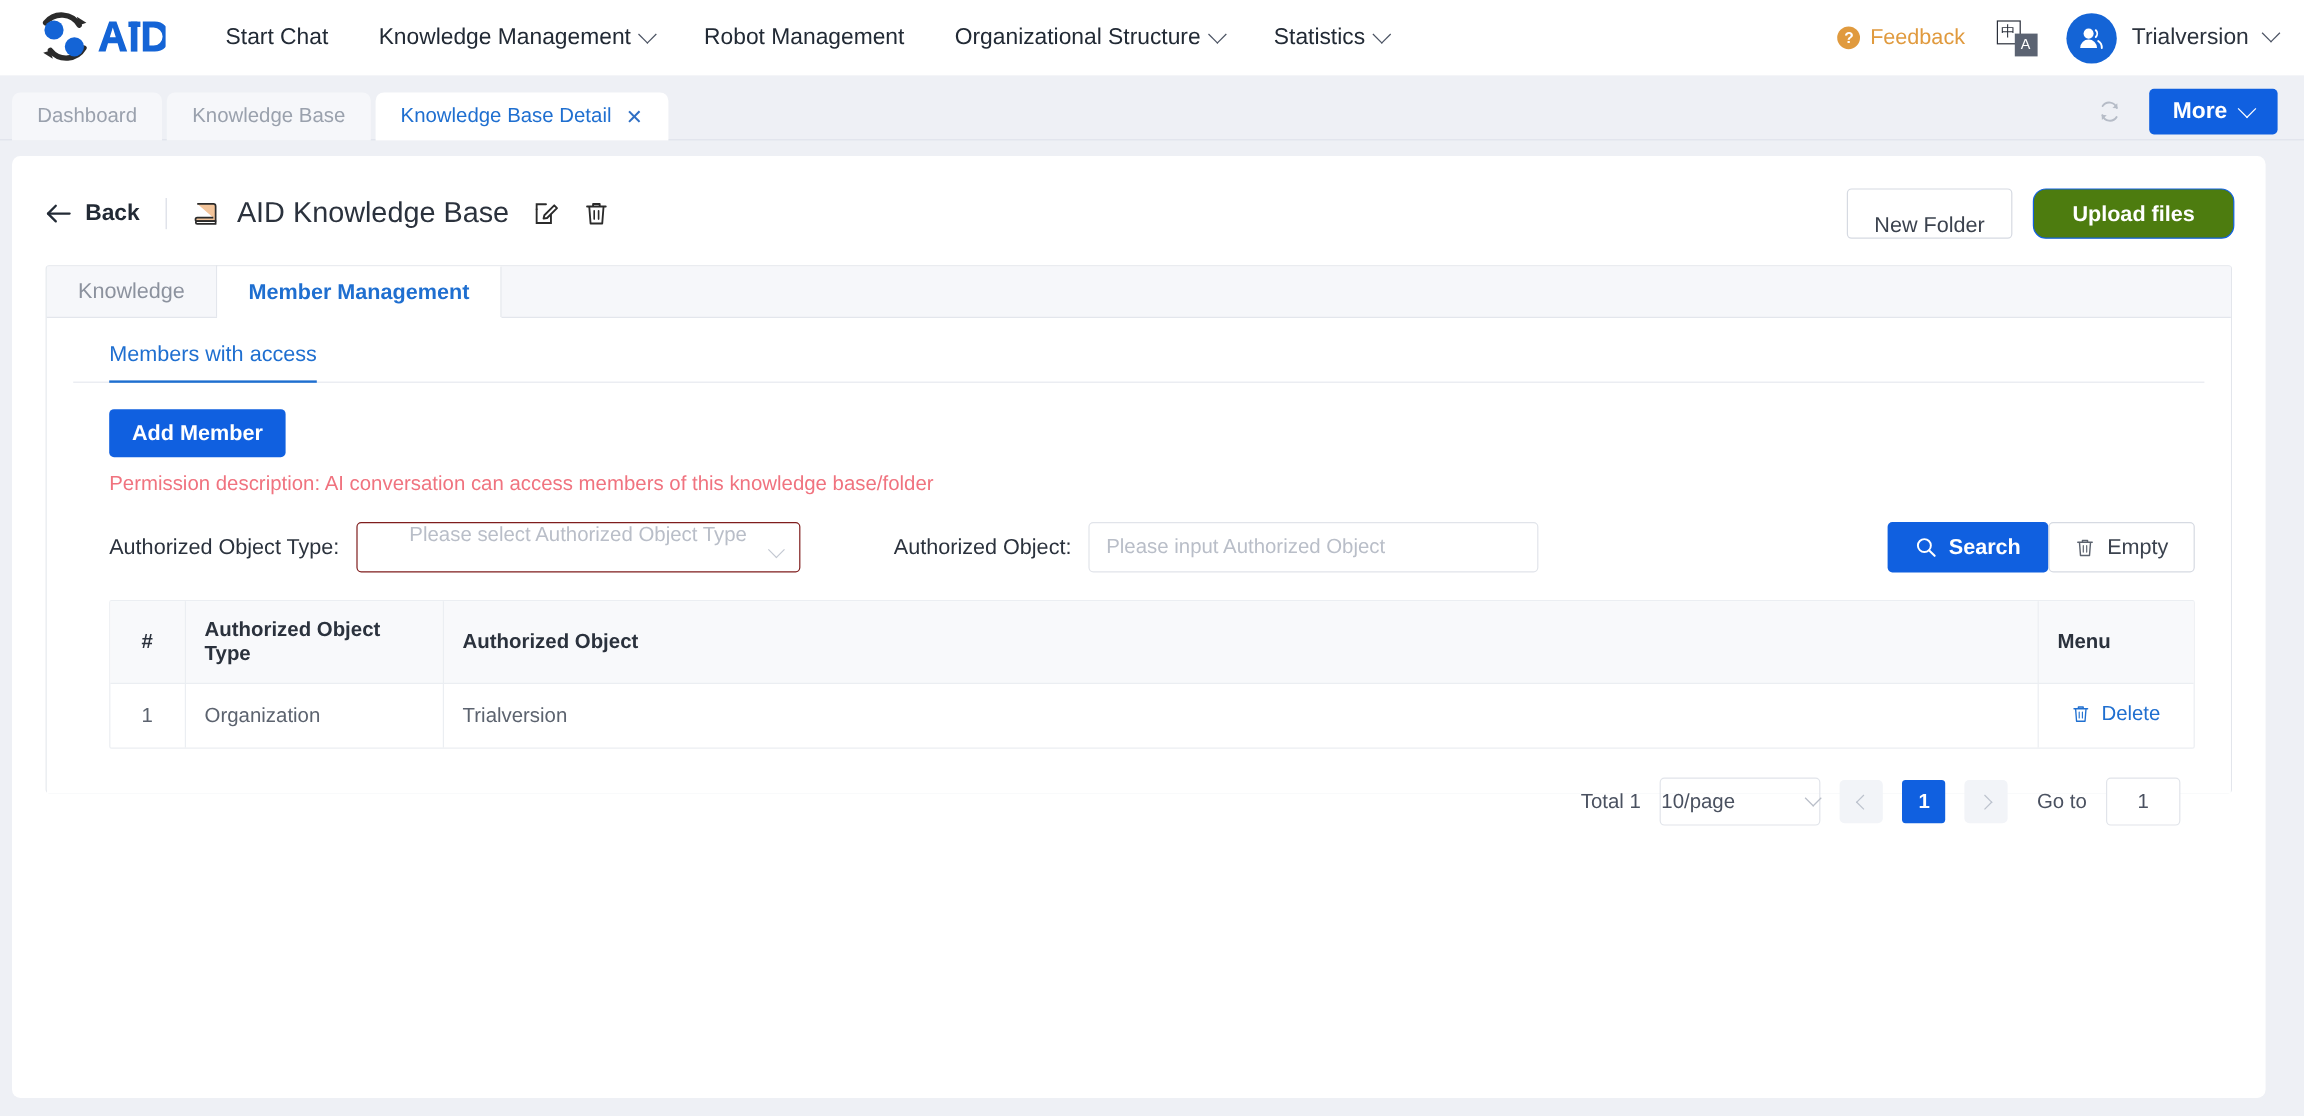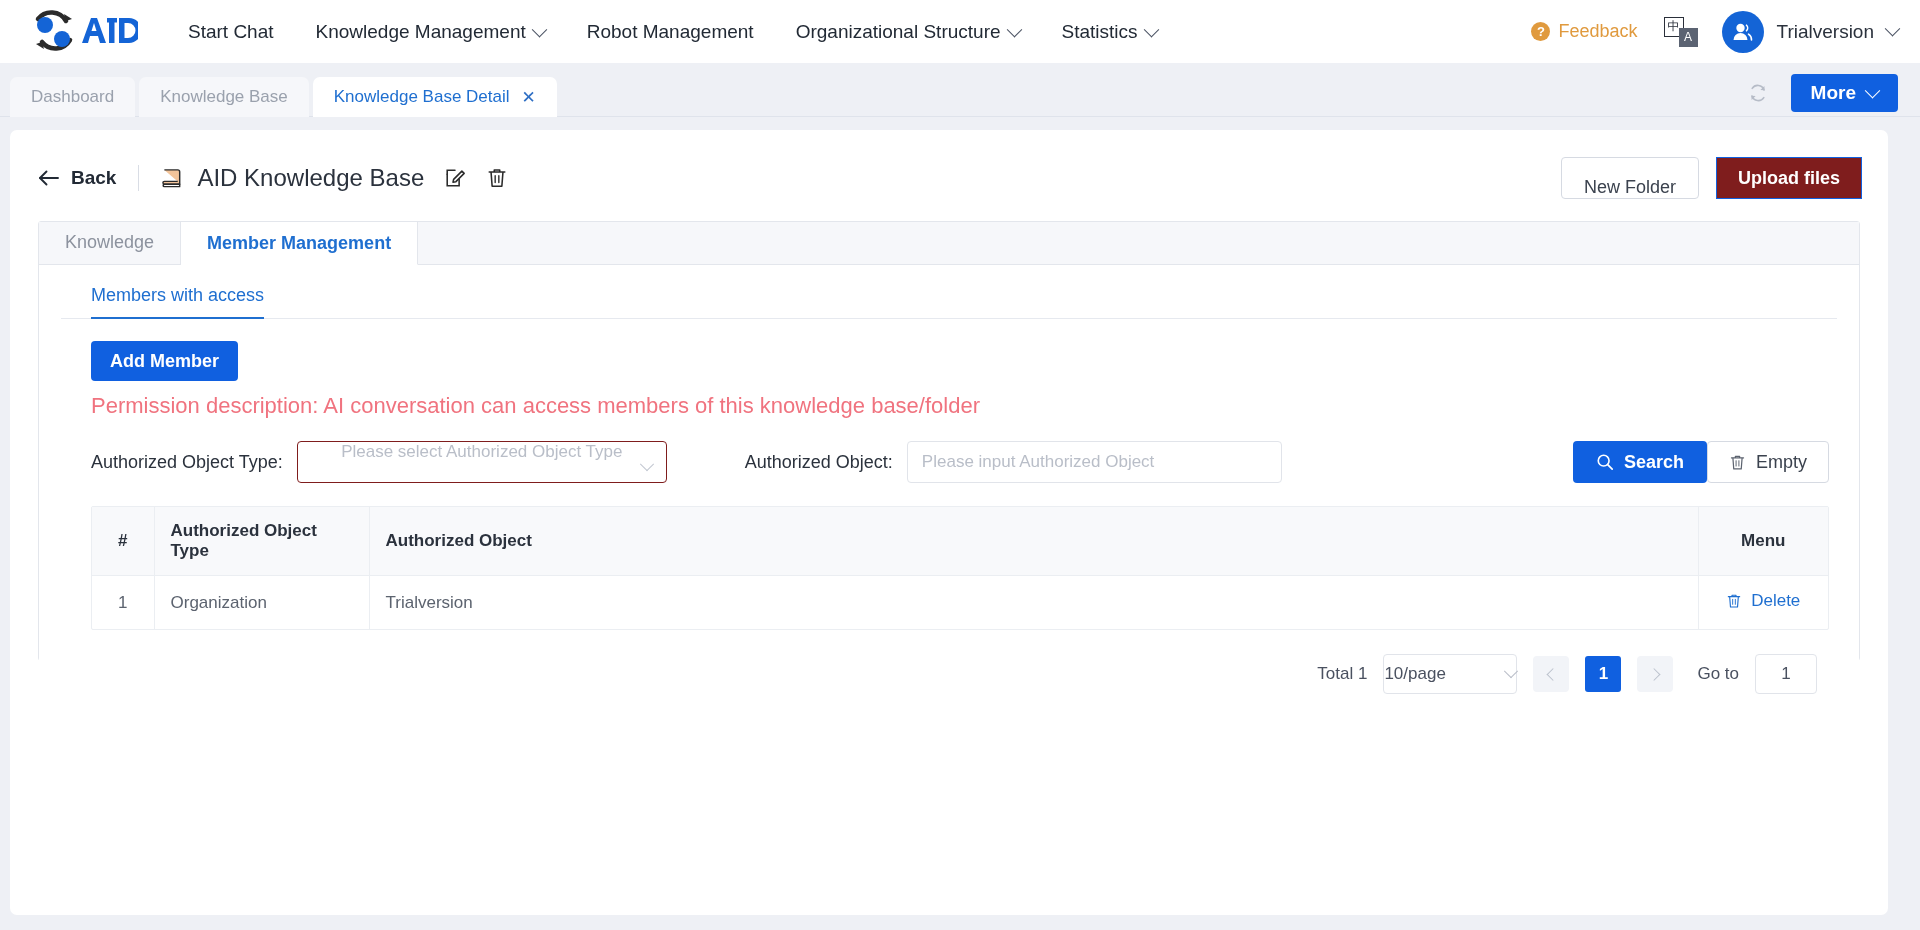--- a/index.html
+++ b/index.html
@@ -141,22 +141,22 @@
   .kb-title { font-size: 24px; color: #2b323d; }
   .head-icon { margin-left: 20px; cursor: pointer; display:flex; }
   .page-head-right { margin-left: auto; display: flex; align-items: center; gap: 17px; }
   .btn-outline {
     height: 42px; padding: 0 22px;
     background:#fff; border: 1px solid #d6dae2; border-radius: 4px;
     font-size: 18px; color: #3b424e; cursor: pointer;
     display: flex; align-items: flex-end; justify-content:center;
   }
   .btn-primary {
-    height: 42px; padding: 0 21px;
-    background:#7f1d1d; border: 1px solid #1060e0; border-radius: 0;
+    height: 42px; padding: 0 32px;
+    background:#4d7c0f; border: 1px solid #1060e0; border-radius: 11px;
     font-size: 18px; font-weight: bold; color: #fff; cursor: pointer;
     display: flex; align-items: center; justify-content:center;
   }
 
   
   .panel {
     margin: 17px 28px 0 28px;
     border: 1px solid #e3e6ec;
     border-radius: 3px;
     height: 440px;
@@ -194,21 +194,21 @@
 
   .add-member-btn {
     margin: 22px 0 0 30px;
     height: 40px; padding: 0 19px;
     background: #1060e0; color:#fff; font-size:18px; font-weight:bold;
     border-radius: 4px; border:none; cursor:pointer;
     display: inline-flex; align-items:center;
   }
   .perm-note {
     margin: 12px 0 0 30px;
-    font-size: 22px; color: #f0737f;
+    font-size: 17px; color: #f0737f;
   }
 
   .filter-row {
     display: flex; align-items: center;
     margin: 22px 0 0 0; padding: 0 8px 0 30px;
   }
   .flabel { font-size: 18px; color: #2b323d; margin-right: 14px; white-space: nowrap; }
   .fselect {
     width: 370px; height: 42px;
     border: 1px solid #7f1d1d; border-radius: 4px;
@@ -240,21 +240,21 @@
   
   .table-wrap { margin: 23px 8px 0 30px; border:1px solid #ebeef2; border-radius: 2px; }
   table { width: 100%; border-collapse: collapse; }
   thead th {
     background: #f8f9fb;
     font-size: 17px; font-weight: bold; color: #2b323d;
     text-align: left; padding: 14px 16px;
     border-bottom: 1px solid #ebeef2;
     border-right: 1px solid #ebeef2;
   }
-  thead th:last-child { border-right: none; text-align:center; }
+  thead th:last-child { border-right: none; text-align:left; }
   tbody td {
     font-size: 17px; color: #5c636f;
     padding: 15px 16px;
     border-right: 1px solid #ebeef2;
     border-bottom: none;
   }
   tbody td:last-child { border-right: none; text-align:center; }
   .col-idx { width: 62px; text-align:center !important; }
   .col-type { width: 215px; }
   .col-menu { width: 130px; }

